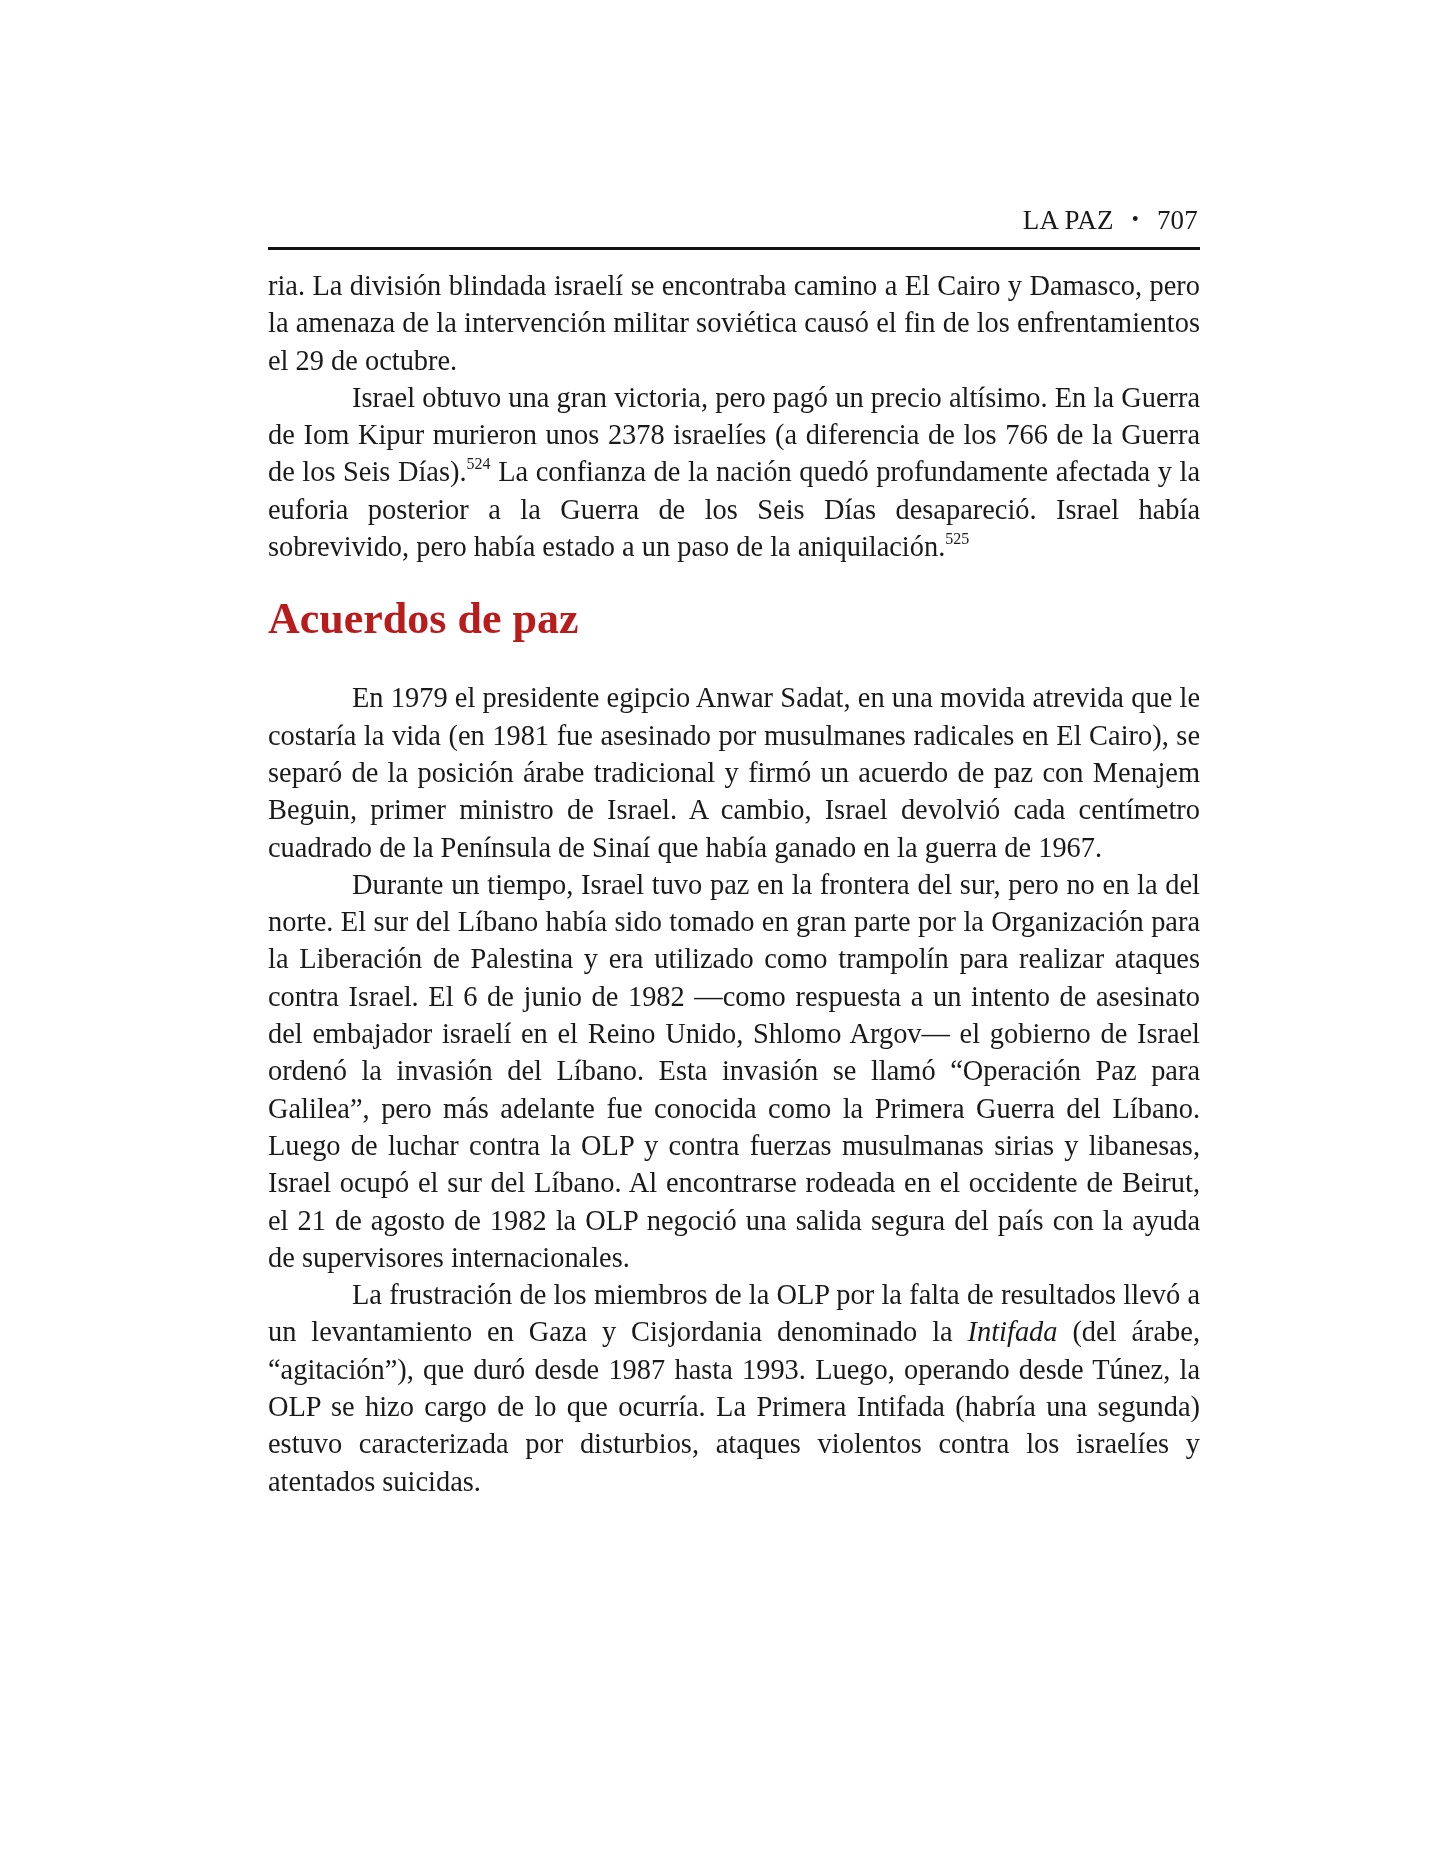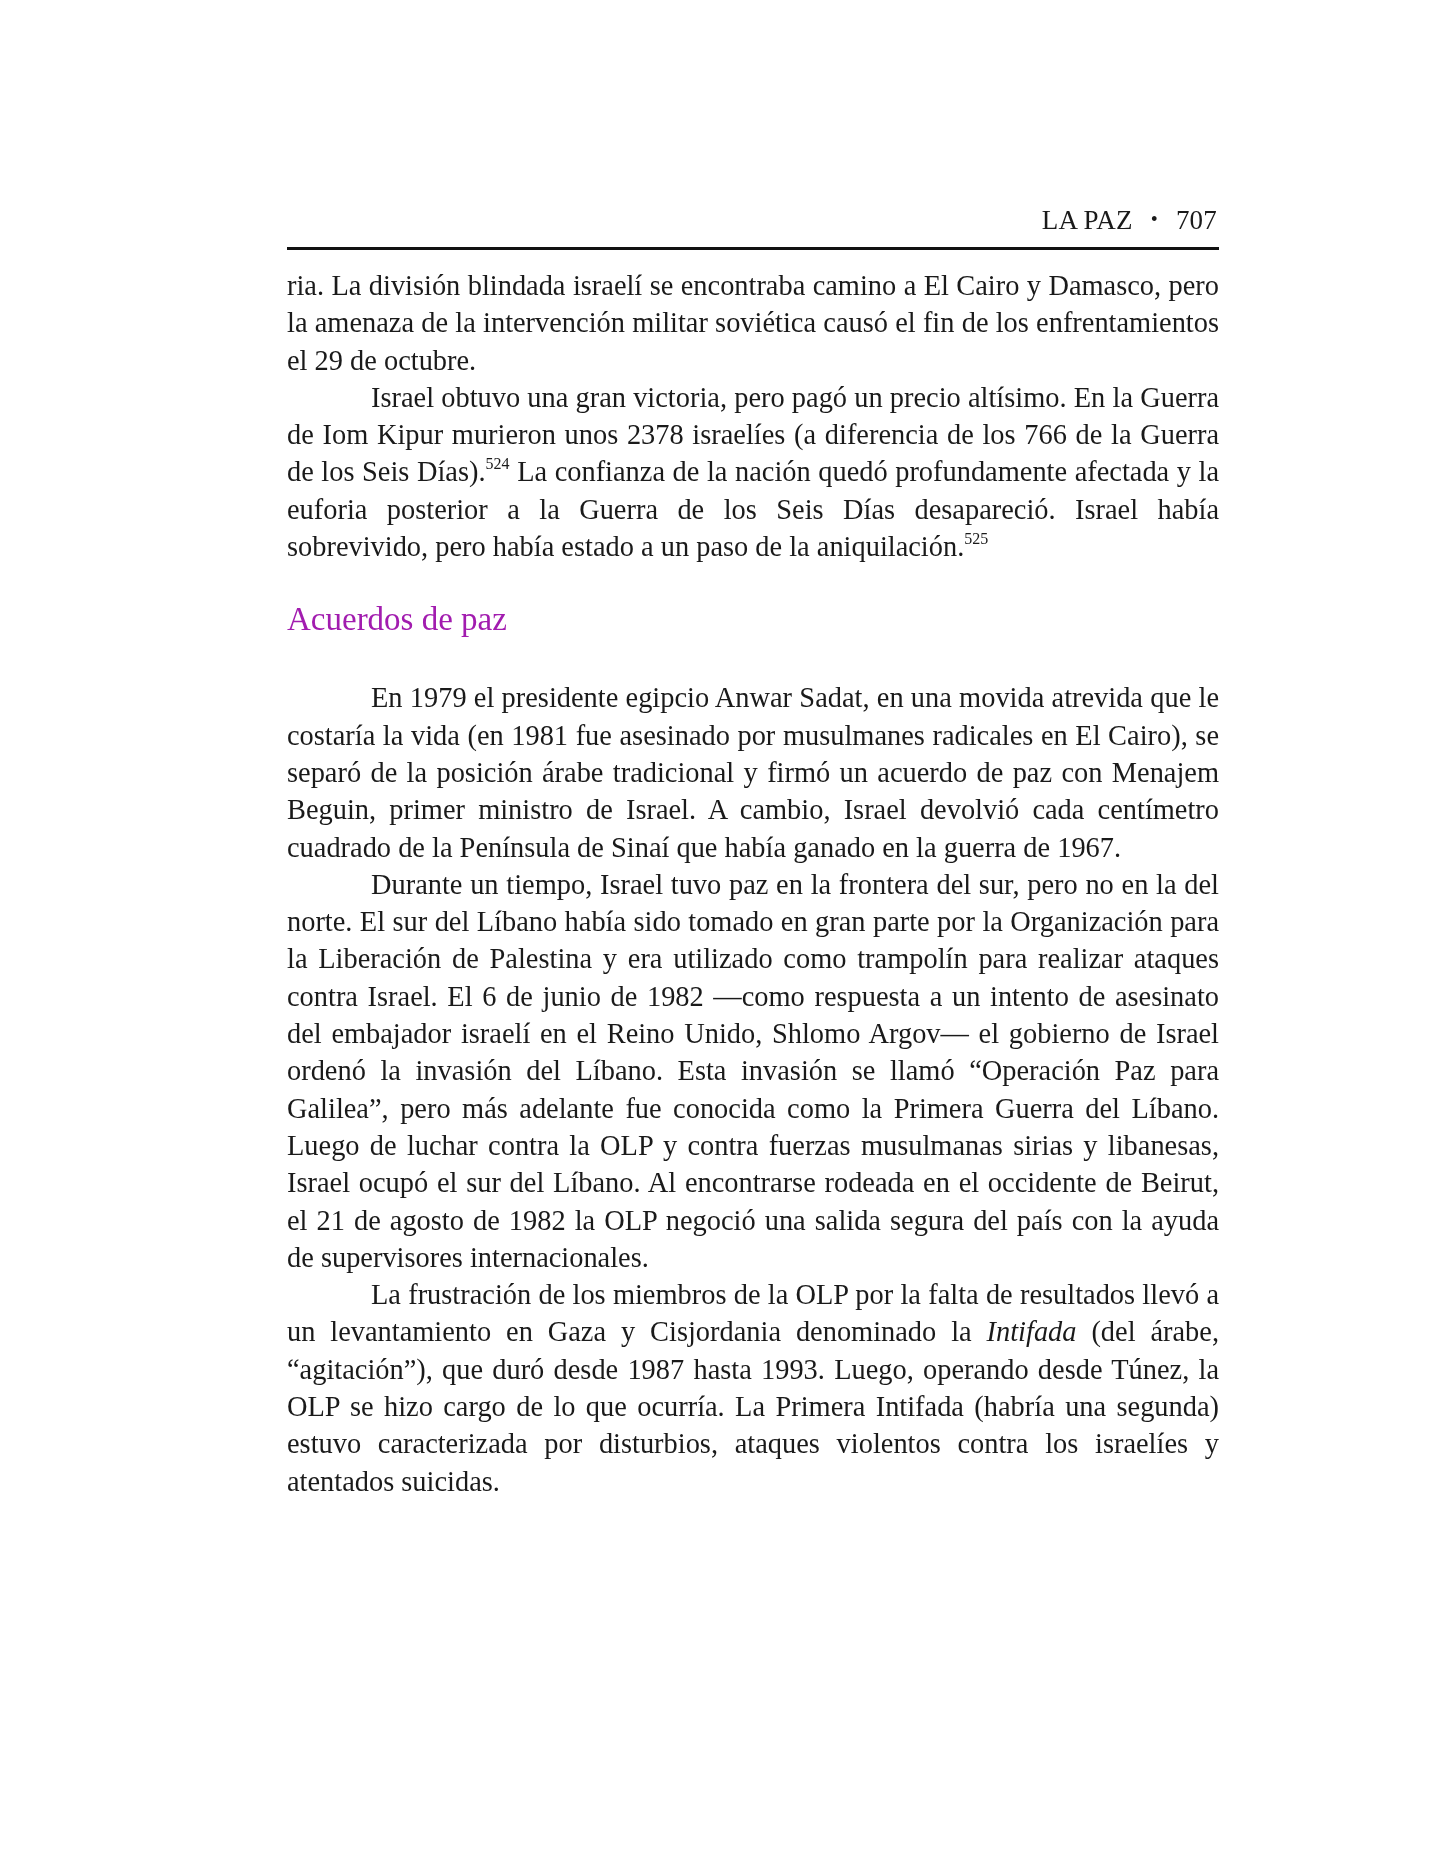--- a/index.html
+++ b/index.html
@@ -10,21 +10,21 @@
     body {
       width: 1445px;
       height: 1870px;
       position: relative;
       overflow: hidden;
       color: #1a1a1a;
       font-family: "Liberation Serif", "DejaVu Serif", serif;
     }
     .page {
       position: absolute;
-      left: 287px;
+      left: 268px;
       top: 205px;
       width: 932px;
     }
     .running-head {
       display: flex;
       justify-content: flex-end;
       align-items: baseline;
       font-size: 27px;
       line-height: 30px;
       letter-spacing: 0.2px;
@@ -59,25 +59,25 @@
     sup {
       font-size: 16px;
       line-height: 0;
       position: relative;
       top: -2px;
       vertical-align: super;
       margin-top: 8px;
     }
     h2.section-title {
       font-family: "Liberation Serif", "DejaVu Serif", serif;
-      font-weight: normal;
-      font-size: 33px;
+      font-weight: bold;
+      font-size: 44px;
       line-height: 40px;
       margin: 34px 0 40px 0;
-      color: #a21caf;
+      color: #b91c1c;
     }
     em { font-style: italic; }
   </style>
 </head>
 <body>
 
 <div class="page">
   <div class="running-head">
     <span>LA PAZ</span>
     <span class="bullet">•</span>

